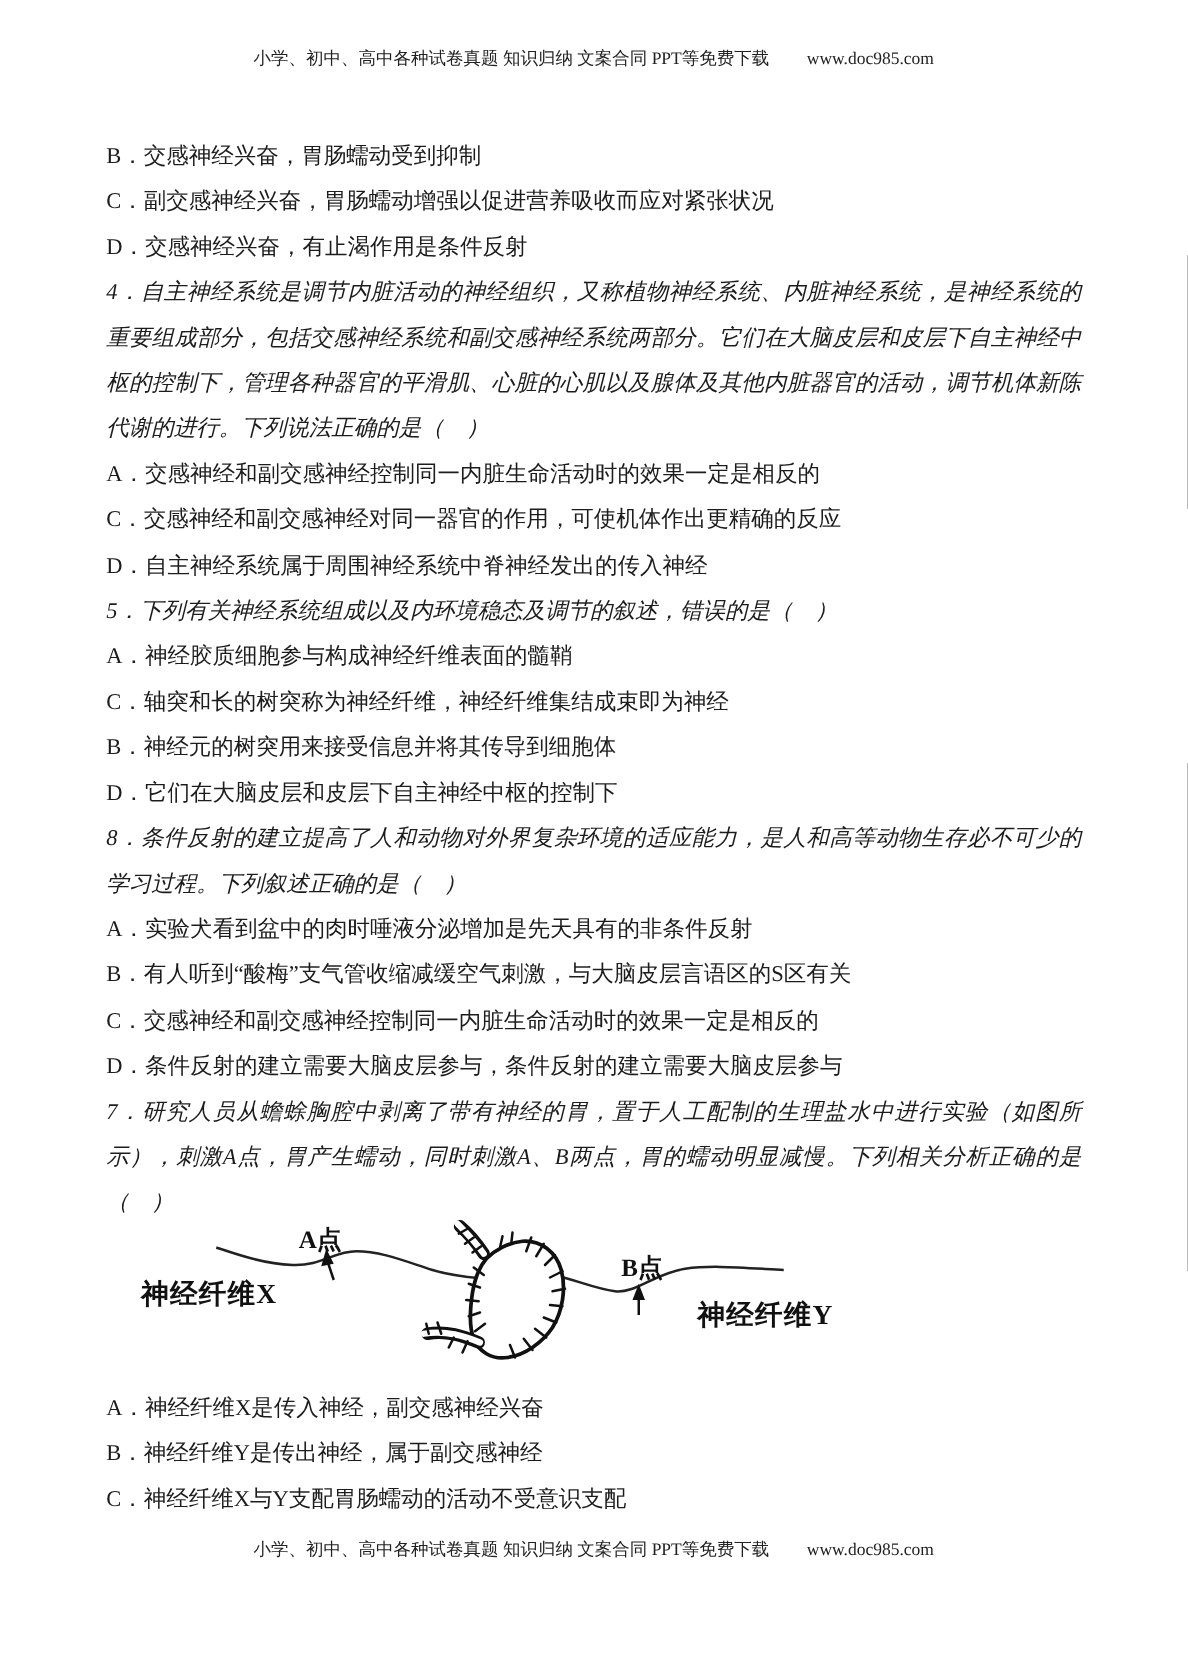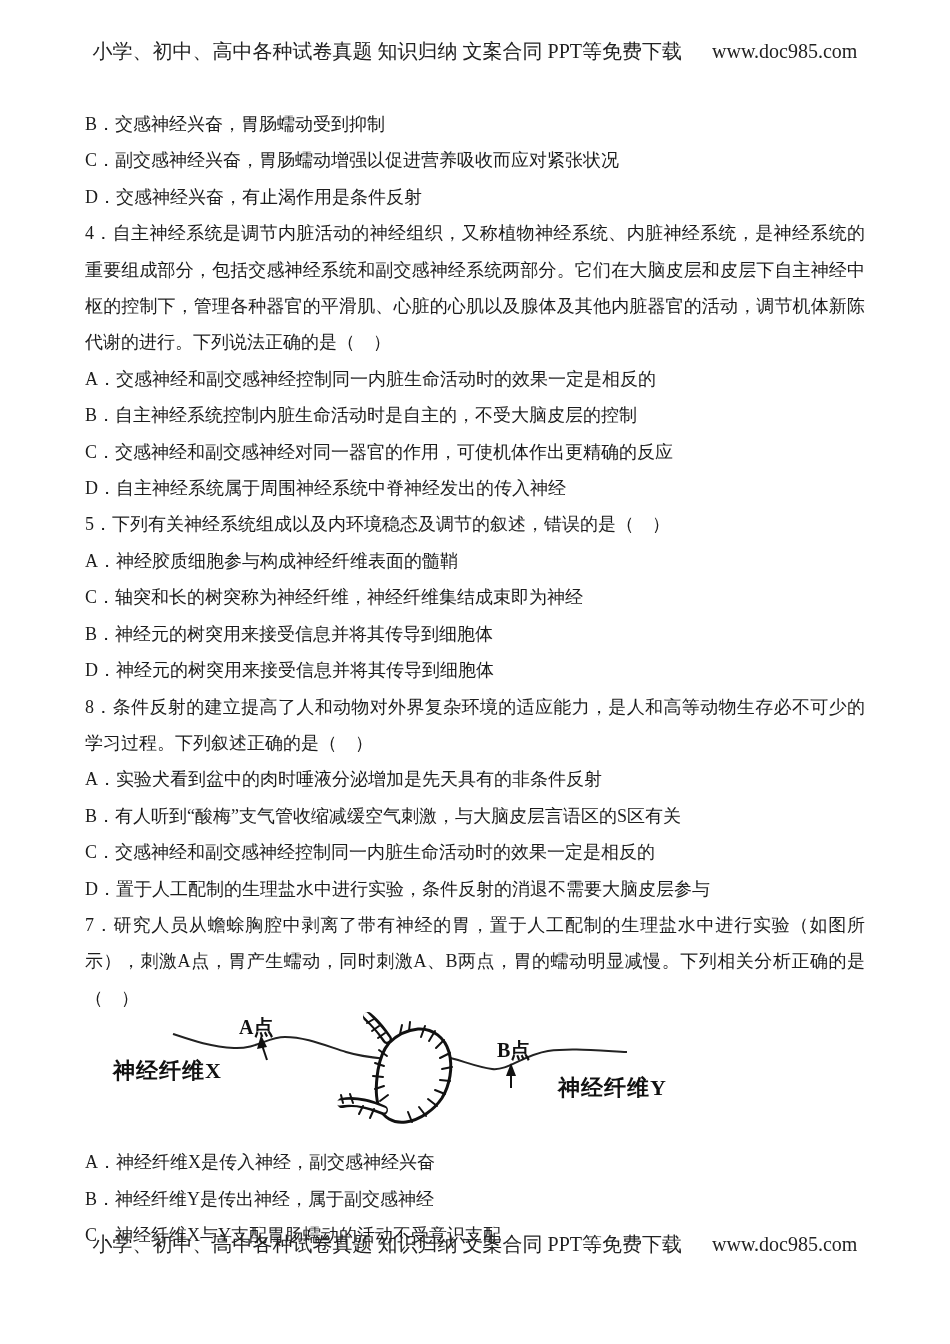--- a/index.html
+++ b/index.html
@@ -8,35 +8,35 @@
     width:950px; height:1344px;
     margin:0 auto;
     background:#ffffff;
     font-family:"Liberation Serif","DejaVu Serif",serif;
     color:#1c1c1c;
     overflow:hidden;
   }
   .header, .footer {
     position:absolute; left:0; width:100%;
     text-align:center;
-    font-size:20px; color:#222;
+    font-size:14px; color:#222;
     white-space:nowrap;
   }
   .header { top:38px; }
   .footer { top:1231px; }
   .site-url { display:inline-block; margin-left:30px; }
   .content {
     position:absolute;
     left:85px; top:106px;
     width:780px;
     font-size:18px;
     line-height:36.4px;
   }
   .content p { margin:0; padding:0; }
-  .stem { text-align:justify; text-justify:inter-ideograph; }
+  .stem { text-align:justify; text-justify:inter-ideograph;font-style:italic; }
   .opt  { margin-left:27px; }
   .figure { height:138px; margin:-10px 0 0 6px; position:relative; }
   .figure svg { display:block; }
   .fig-label { font-family:"Liberation Serif","DejaVu Serif",serif; font-weight:bold; fill:#111; }
 </style>
 </head>
 <body>
 
 <div class="page">
 
@@ -45,35 +45,34 @@
   </div>
 
   <div class="content">
 
     <p class="opt">B．交感神经兴奋，胃肠蠕动受到抑制</p>
     <p class="opt">C．副交感神经兴奋，胃肠蠕动增强以促进营养吸收而应对紧张状况</p>
     <p class="opt">D．交感神经兴奋，有止渴作用是条件反射</p>
 
     <p class="stem">4．自主神经系统是调节内脏活动的神经组织，又称植物神经系统、内脏神经系统，是神经系统的重要组成部分，包括交感神经系统和副交感神经系统两部分。它们在大脑皮层和皮层下自主神经中枢的控制下，管理各种器官的平滑肌、心脏的心肌以及腺体及其他内脏器官的活动，调节机体新陈代谢的进行。下列说法正确的是（　）</p>
     <p class="opt">A．交感神经和副交感神经控制同一内脏生命活动时的效果一定是相反的</p>
-    <p class="opt">B．自主神经系统控制内脏生命活动时是自主的，不受大脑皮层的控制</p>
     <p class="opt">C．交感神经和副交感神经对同一器官的作用，可使机体作出更精确的反应</p>
     <p class="opt">D．自主神经系统属于周围神经系统中脊神经发出的传入神经</p>
 
     <p class="stem">5．下列有关神经系统组成以及内环境稳态及调节的叙述，错误的是（　）</p>
     <p class="opt">A．神经胶质细胞参与构成神经纤维表面的髓鞘</p>
     <p class="opt">C．轴突和长的树突称为神经纤维，神经纤维集结成束即为神经</p>
     <p class="opt">B．神经元的树突用来接受信息并将其传导到细胞体</p>
-    <p class="opt">D．神经元的树突用来接受信息并将其传导到细胞体</p>
+    <p class="opt">D．它们在大脑皮层和皮层下自主神经中枢的控制下</p>
 
     <p class="stem">8．条件反射的建立提高了人和动物对外界复杂环境的适应能力，是人和高等动物生存必不可少的学习过程。下列叙述正确的是（　）</p>
     <p class="opt">A．实验犬看到盆中的肉时唾液分泌增加是先天具有的非条件反射</p>
     <p class="opt">B．有人听到“酸梅”支气管收缩减缓空气刺激，与大脑皮层言语区的S区有关</p>
     <p class="opt">C．交感神经和副交感神经控制同一内脏生命活动时的效果一定是相反的</p>
-    <p class="opt">D．置于人工配制的生理盐水中进行实验，条件反射的消退不需要大脑皮层参与</p>
+    <p class="opt">D．条件反射的建立需要大脑皮层参与，条件反射的建立需要大脑皮层参与</p>
 
     <p class="stem">7．研究人员从蟾蜍胸腔中剥离了带有神经的胃，置于人工配制的生理盐水中进行实验（如图所示），刺激A点，胃产生蠕动，同时刺激A、B两点，胃的蠕动明显减慢。下列相关分析正确的是（　）</p>
 
     <div class="figure">
       <svg width="640" height="138" viewBox="0 0 640 138" xmlns="http://www.w3.org/2000/svg">
 
         <path d="M82,28 C100,34 120,41 143,42 C166,43 176,31 194,31 C214,31 233,39 255,46 C275,52 290,52 305,54" fill="none" stroke="#222" stroke-width="2"></path>
 
         <path d="M352,50 C370,54 385,61 401,63 C417,65 432,49 457,45 C478,42 500,44 536,46" fill="none" stroke="#222" stroke-width="2"></path>
 

